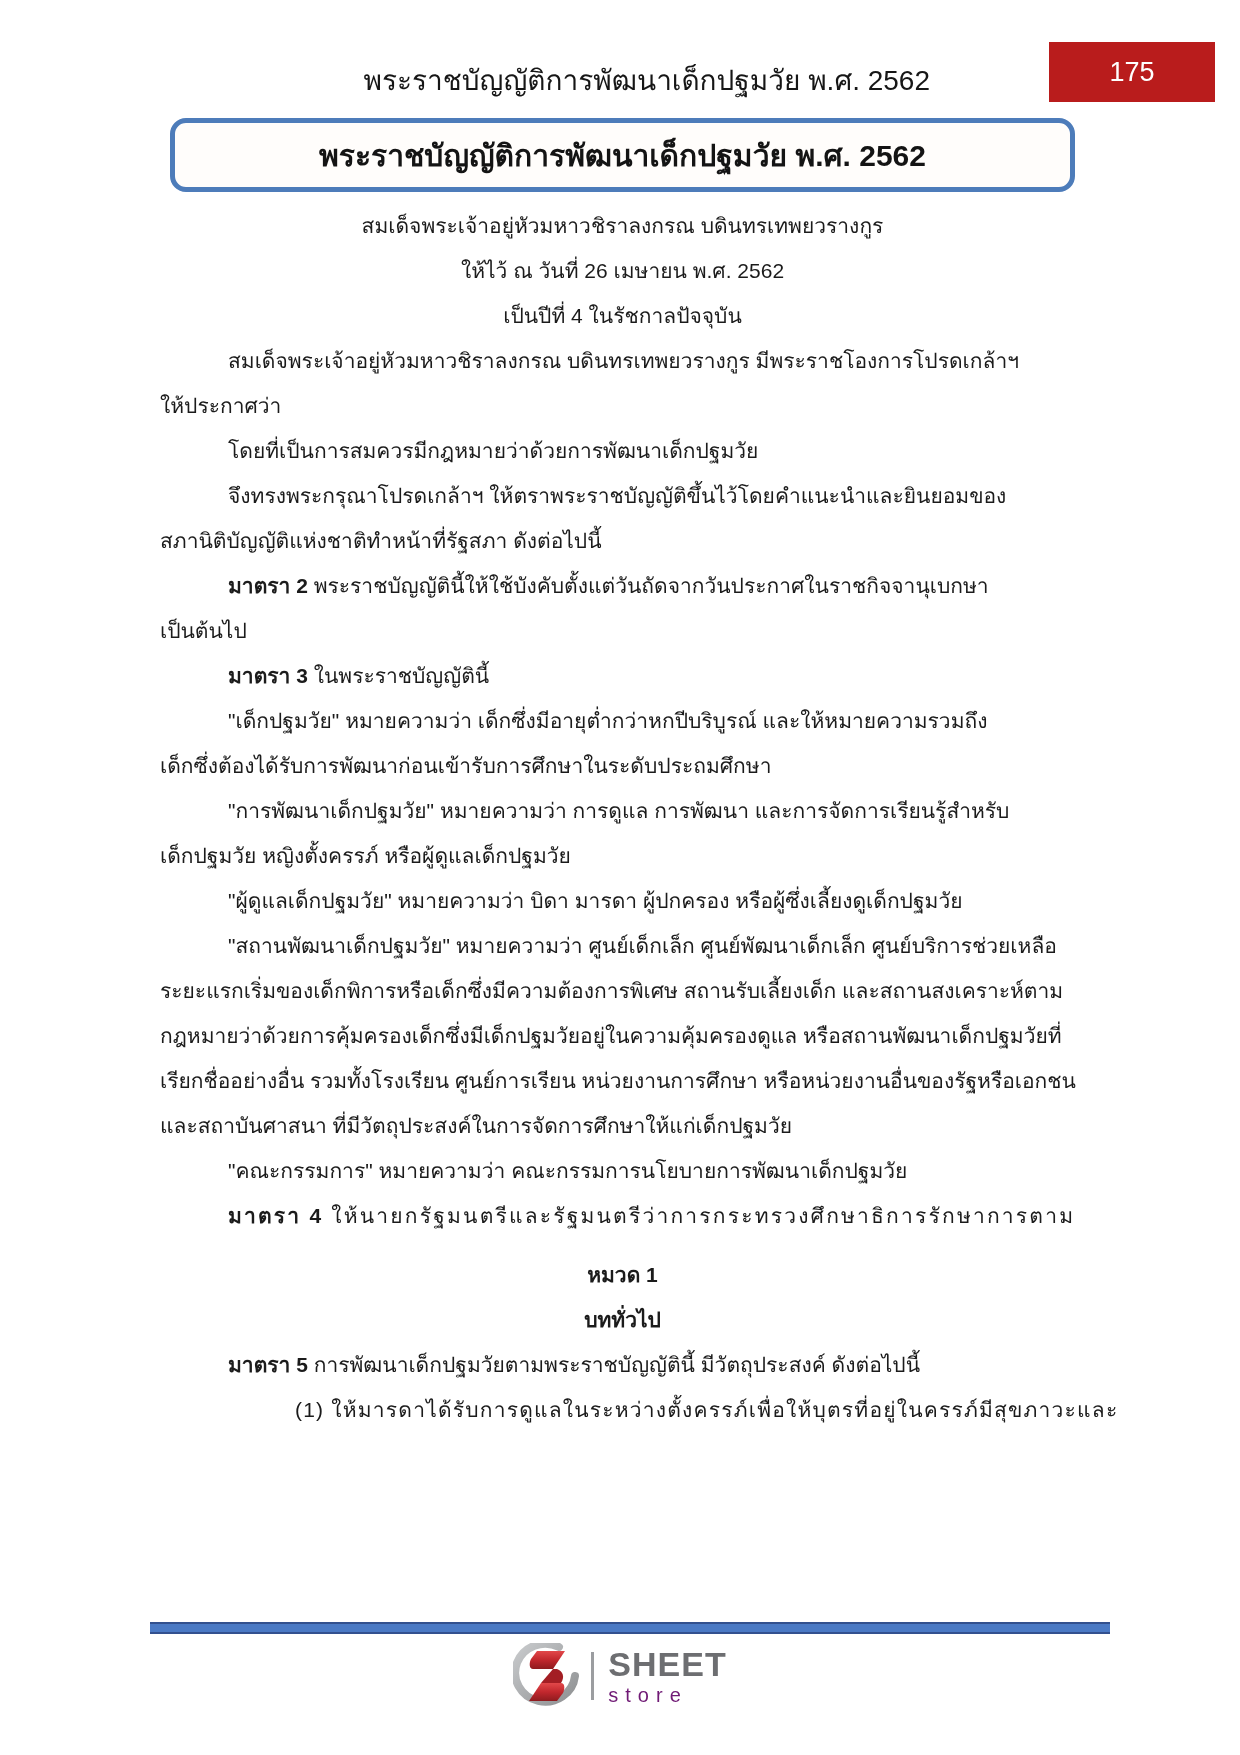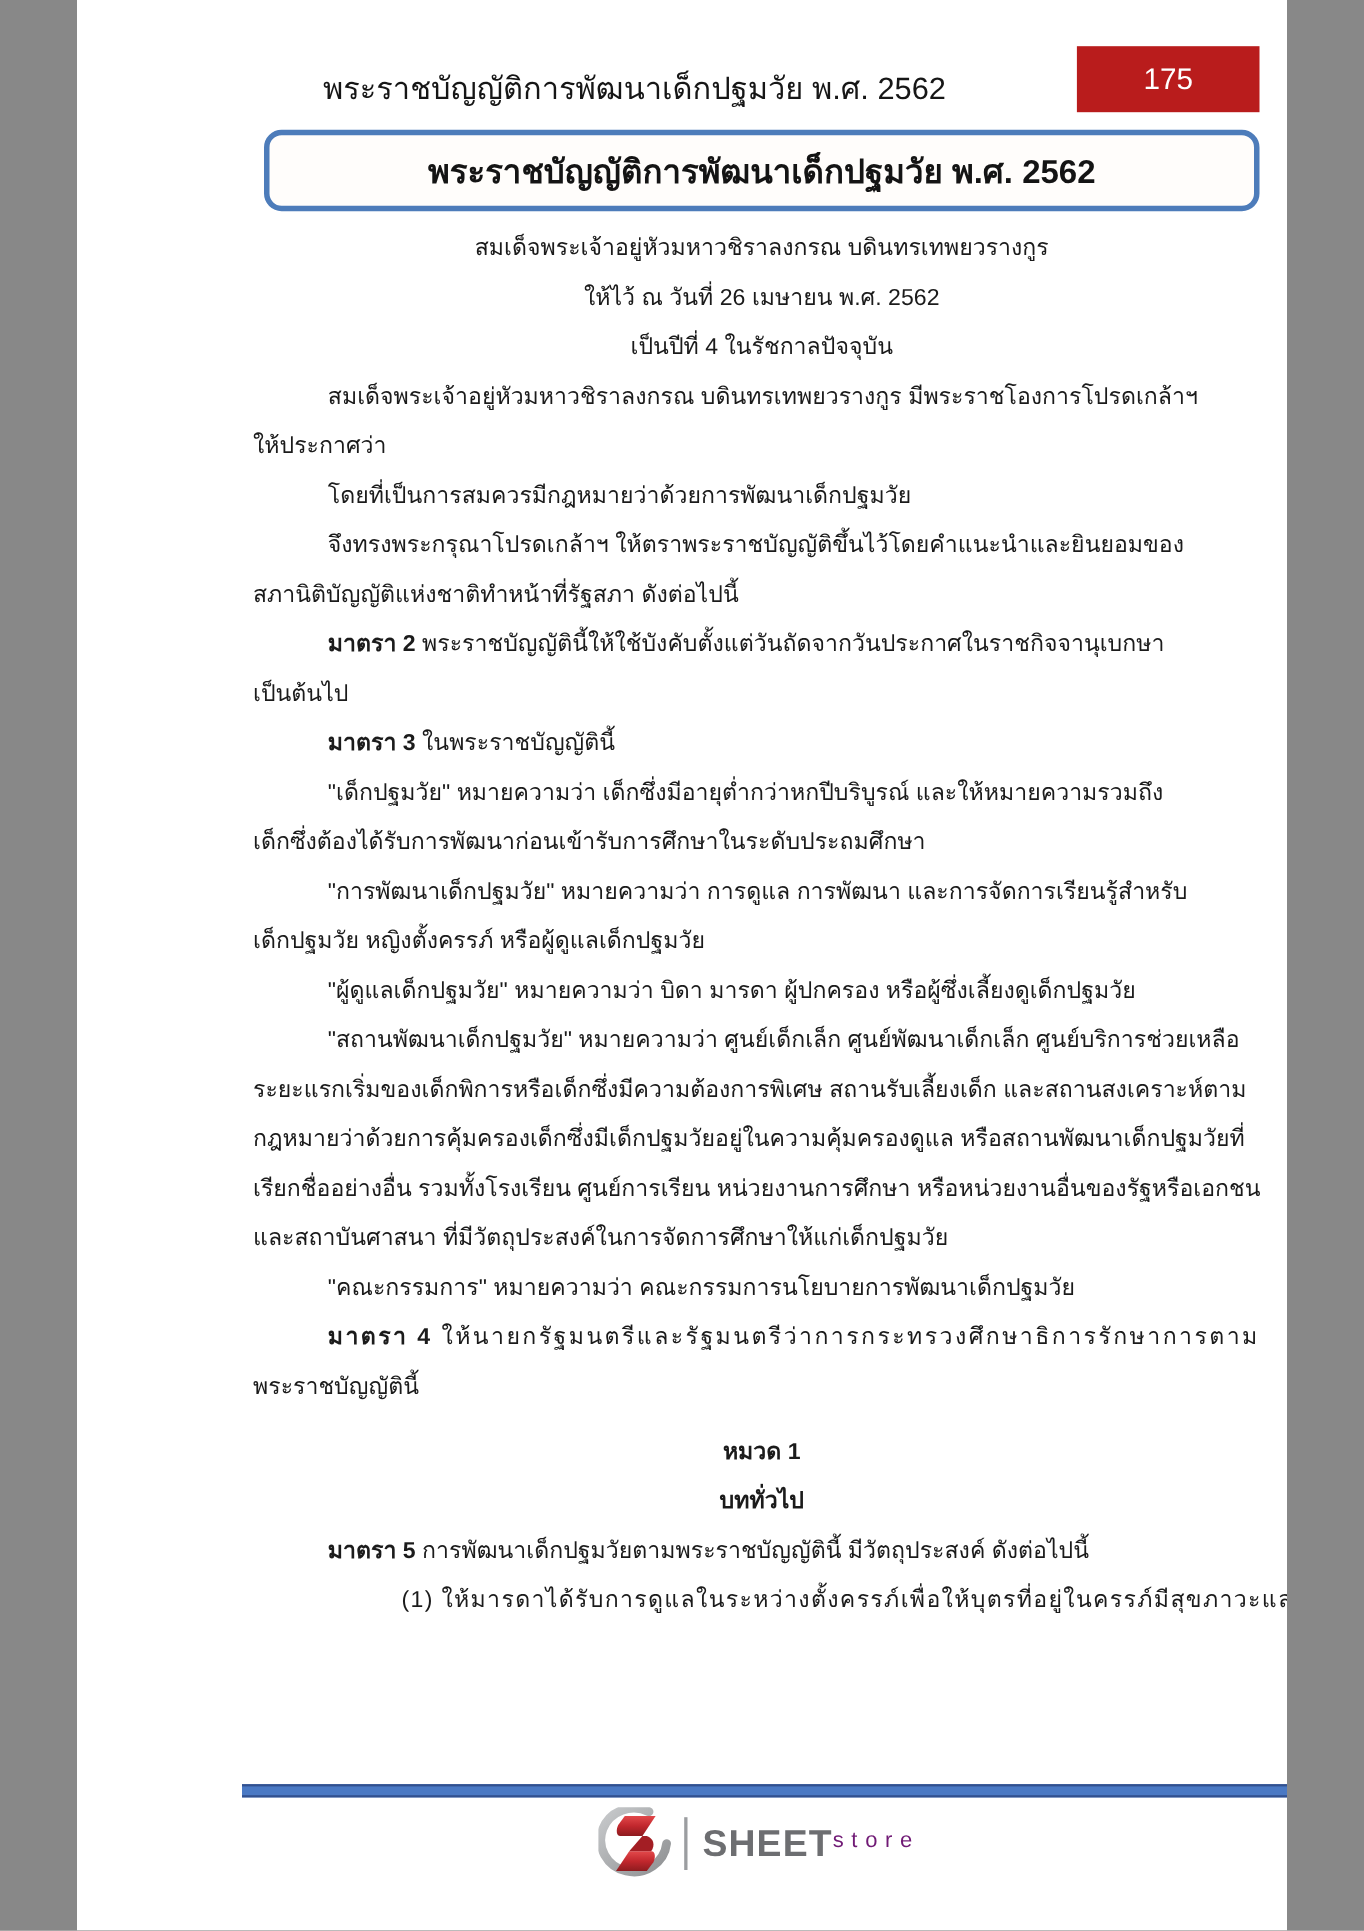--- a/index.html
+++ b/index.html
@@ -1,18 +1,18 @@
 <!DOCTYPE html>
 <html><head>
 <meta charset="utf-8">
 <style>
   html,body{margin:0;padding:0;background:#888;}
   .page{
     position:relative;
-    width:1100px;height:1755px;
+    width:1240px;height:1755px;
     background:#ffffff;
     font-family:"Liberation Sans","DejaVu Sans",sans-serif;
     color:#1b1b1b;
     overflow:hidden;
     margin:0 auto;
   }
   
   .running-title{
     position:absolute;
     top:58px; right:310px;
@@ -76,21 +76,21 @@
     left:0; top:1643px;
     width:1240px;
     display:flex;align-items:center;justify-content:center;
     gap:0;
   }
   .logo-mark{width:68px;height:66px;flex:0 0 auto;}
   .logo-divider{
     width:3px;height:48px;background:#9b9da0;
     margin:0 14px 0 10px;
   }
-  .logo-text{display:flex;flex-direction:row;line-height:1;}
+  .logo-text{display:flex;flex-direction:column;line-height:1;}
   .brand-main{
     font-size:34px;font-weight:bold;color:#6d6e71;letter-spacing:1px;
   }
   .brand-sub{
     font-size:20px;color:#701a75;letter-spacing:7px;margin-top:4px;
   }
 </style>
 </head>
 <body>
 
@@ -123,21 +123,20 @@
       <div class="bl indent">"การพัฒนาเด็กปฐมวัย" หมายความว่า การดูแล การพัฒนา และการจัดการเรียนรู้สำหรับ</div>
       <div class="bl plain">เด็กปฐมวัย หญิงตั้งครรภ์ หรือผู้ดูแลเด็กปฐมวัย</div>
       <div class="bl indent">"ผู้ดูแลเด็กปฐมวัย" หมายความว่า บิดา มารดา ผู้ปกครอง หรือผู้ซึ่งเลี้ยงดูเด็กปฐมวัย</div>
       <div class="bl indent">"สถานพัฒนาเด็กปฐมวัย" หมายความว่า ศูนย์เด็กเล็ก ศูนย์พัฒนาเด็กเล็ก ศูนย์บริการช่วยเหลือ</div>
       <div class="bl plain">ระยะแรกเริ่มของเด็กพิการหรือเด็กซึ่งมีความต้องการพิเศษ สถานรับเลี้ยงเด็ก และสถานสงเคราะห์ตาม</div>
       <div class="bl plain">กฎหมายว่าด้วยการคุ้มครองเด็กซึ่งมีเด็กปฐมวัยอยู่ในความคุ้มครองดูแล หรือสถานพัฒนาเด็กปฐมวัยที่</div>
       <div class="bl plain">เรียกชื่ออย่างอื่น รวมทั้งโรงเรียน ศูนย์การเรียน หน่วยงานการศึกษา หรือหน่วยงานอื่นของรัฐหรือเอกชน</div>
       <div class="bl plain">และสถาบันศาสนา ที่มีวัตถุประสงค์ในการจัดการศึกษาให้แก่เด็กปฐมวัย</div>
       <div class="bl indent">"คณะกรรมการ" หมายความว่า คณะกรรมการนโยบายการพัฒนาเด็กปฐมวัย</div>
       <div class="bl indent spaced"><b>มาตรา 4</b> ให้นายกรัฐมนตรีและรัฐมนตรีว่าการกระทรวงศึกษาธิการรักษาการตาม</div>
-      <div class="bl plain">พระราชบัญญัตินี้</div>
       <div class="bl heading gap-top">หมวด 1</div>
       <div class="bl heading">บททั่วไป</div>
       <div class="bl indent"><b>มาตรา 5</b> การพัฒนาเด็กปฐมวัยตามพระราชบัญญัตินี้ มีวัตถุประสงค์ ดังต่อไปนี้</div>
       <div class="bl item spaced-sm">(1) ให้มารดาได้รับการดูแลในระหว่างตั้งครรภ์เพื่อให้บุตรที่อยู่ในครรภ์มีสุขภาวะและ</div>
     </div>
 
   <div class="footer-rule"></div>
 
   <div class="footer-logo">
     <svg class="logo-mark" viewBox="0 0 68 66">

